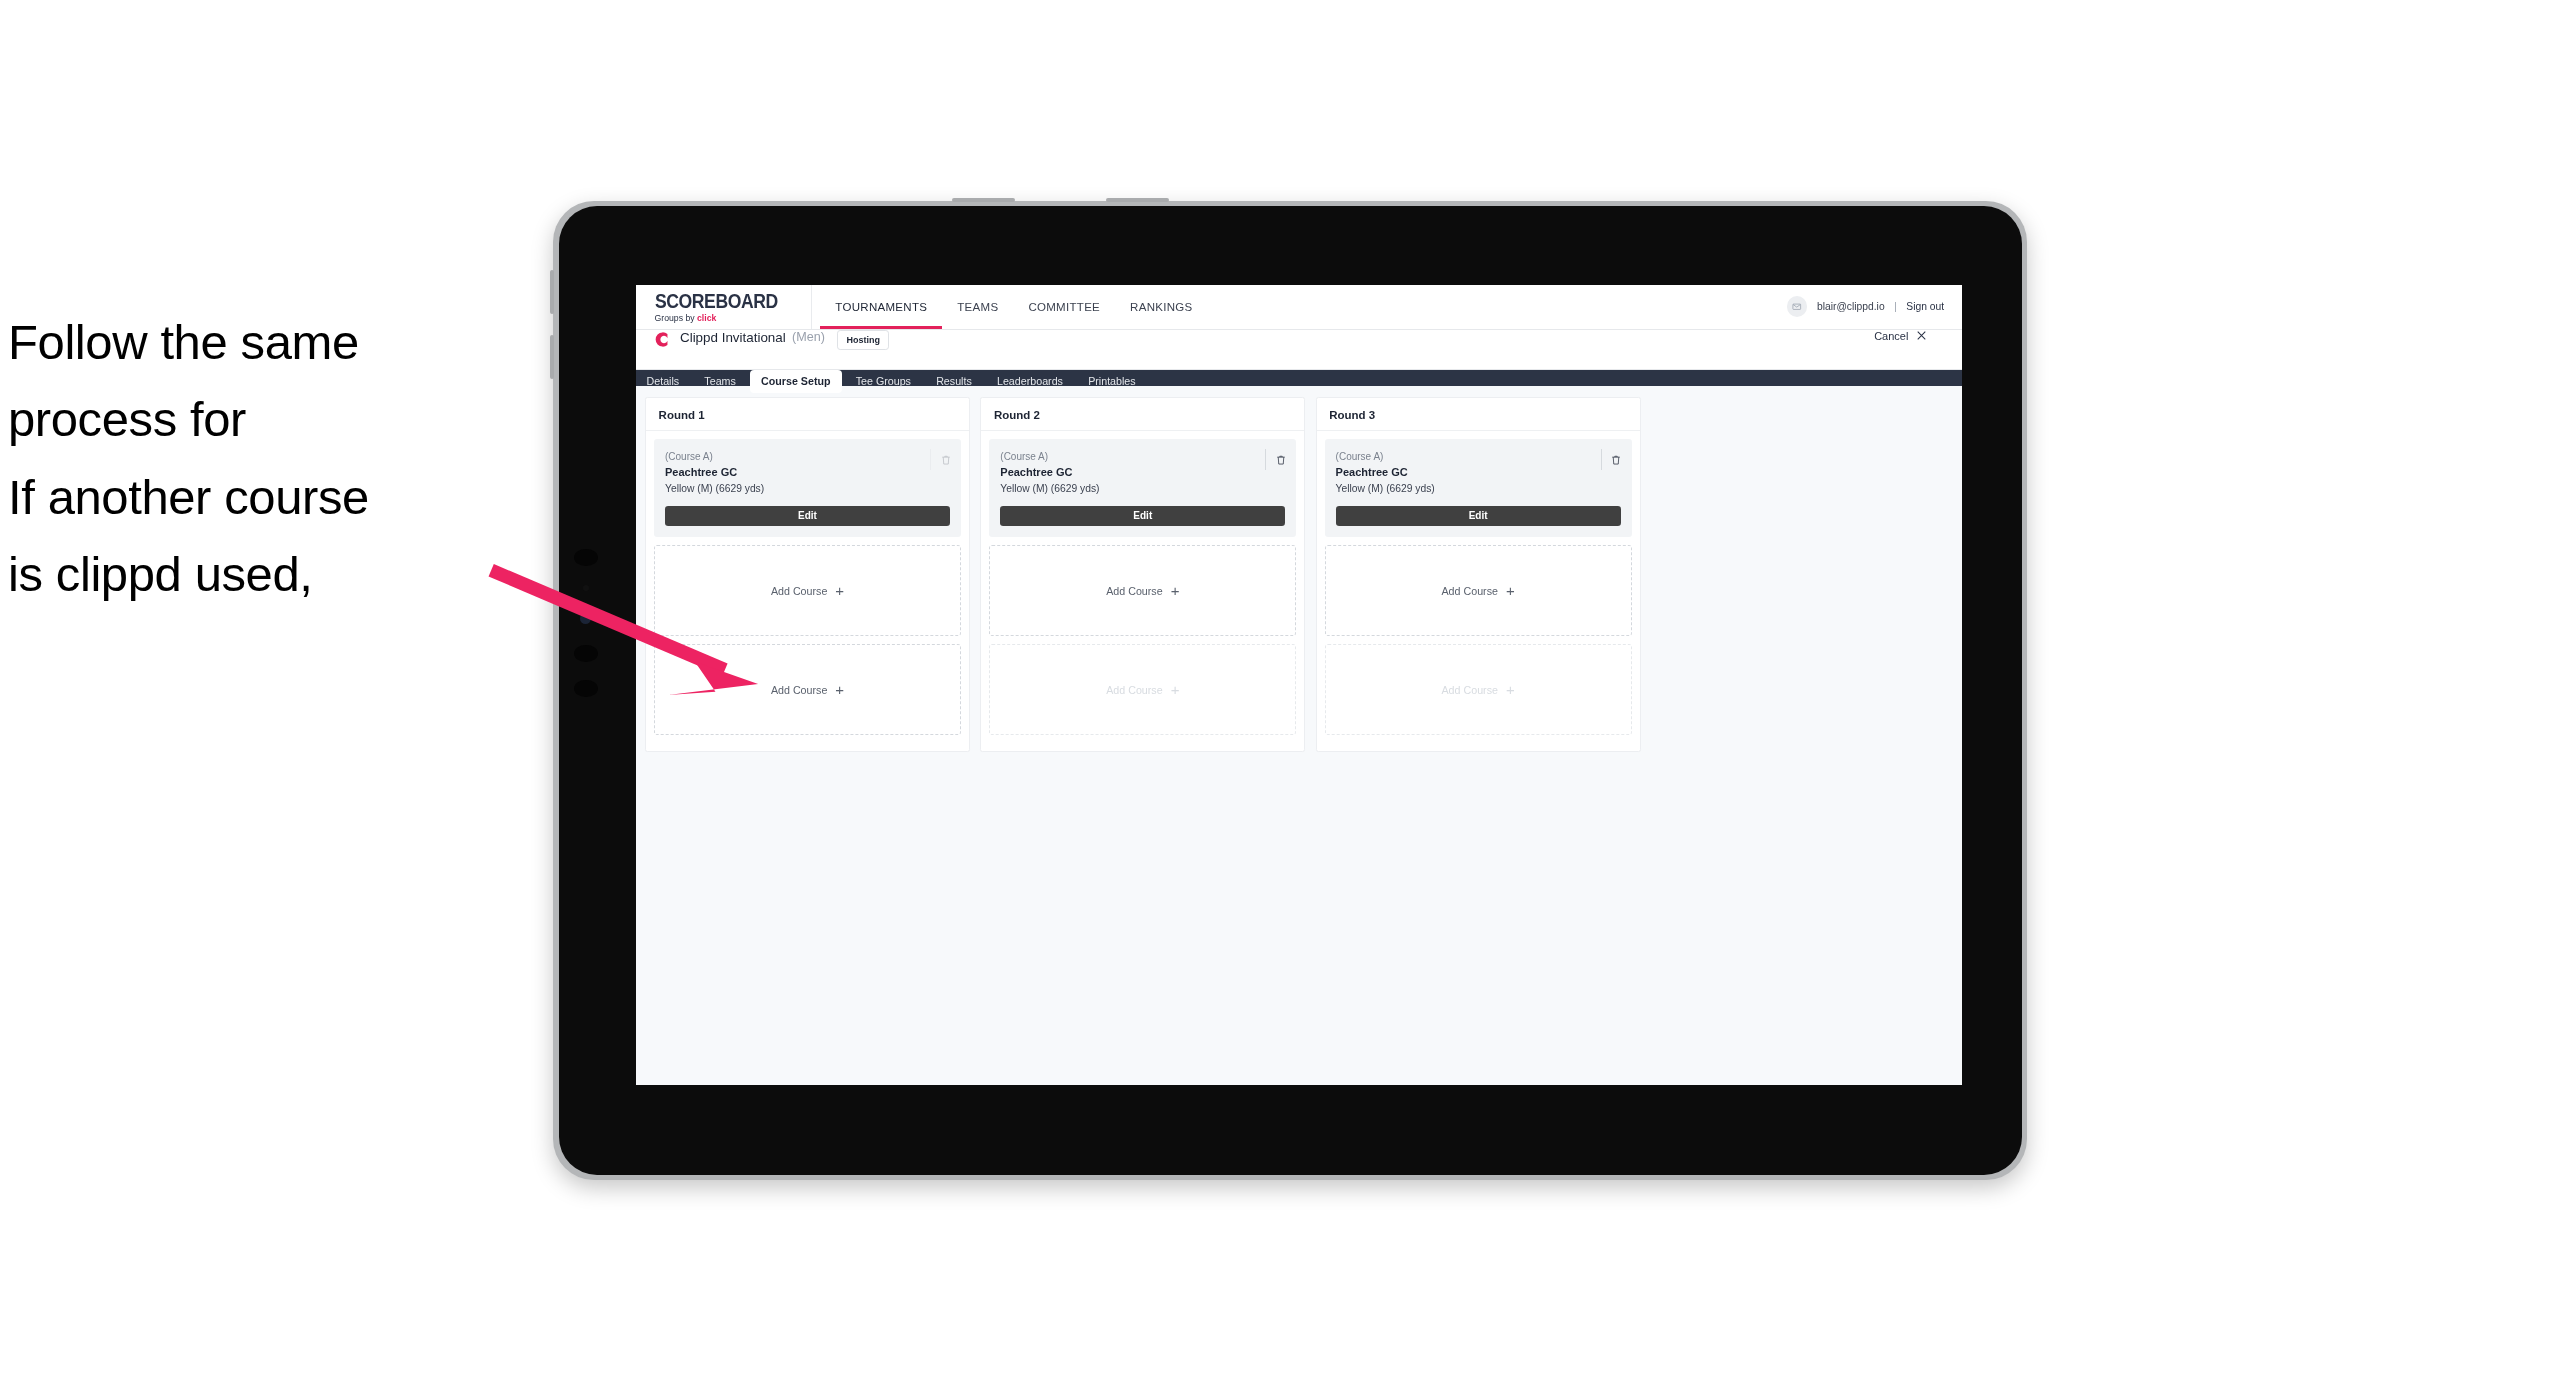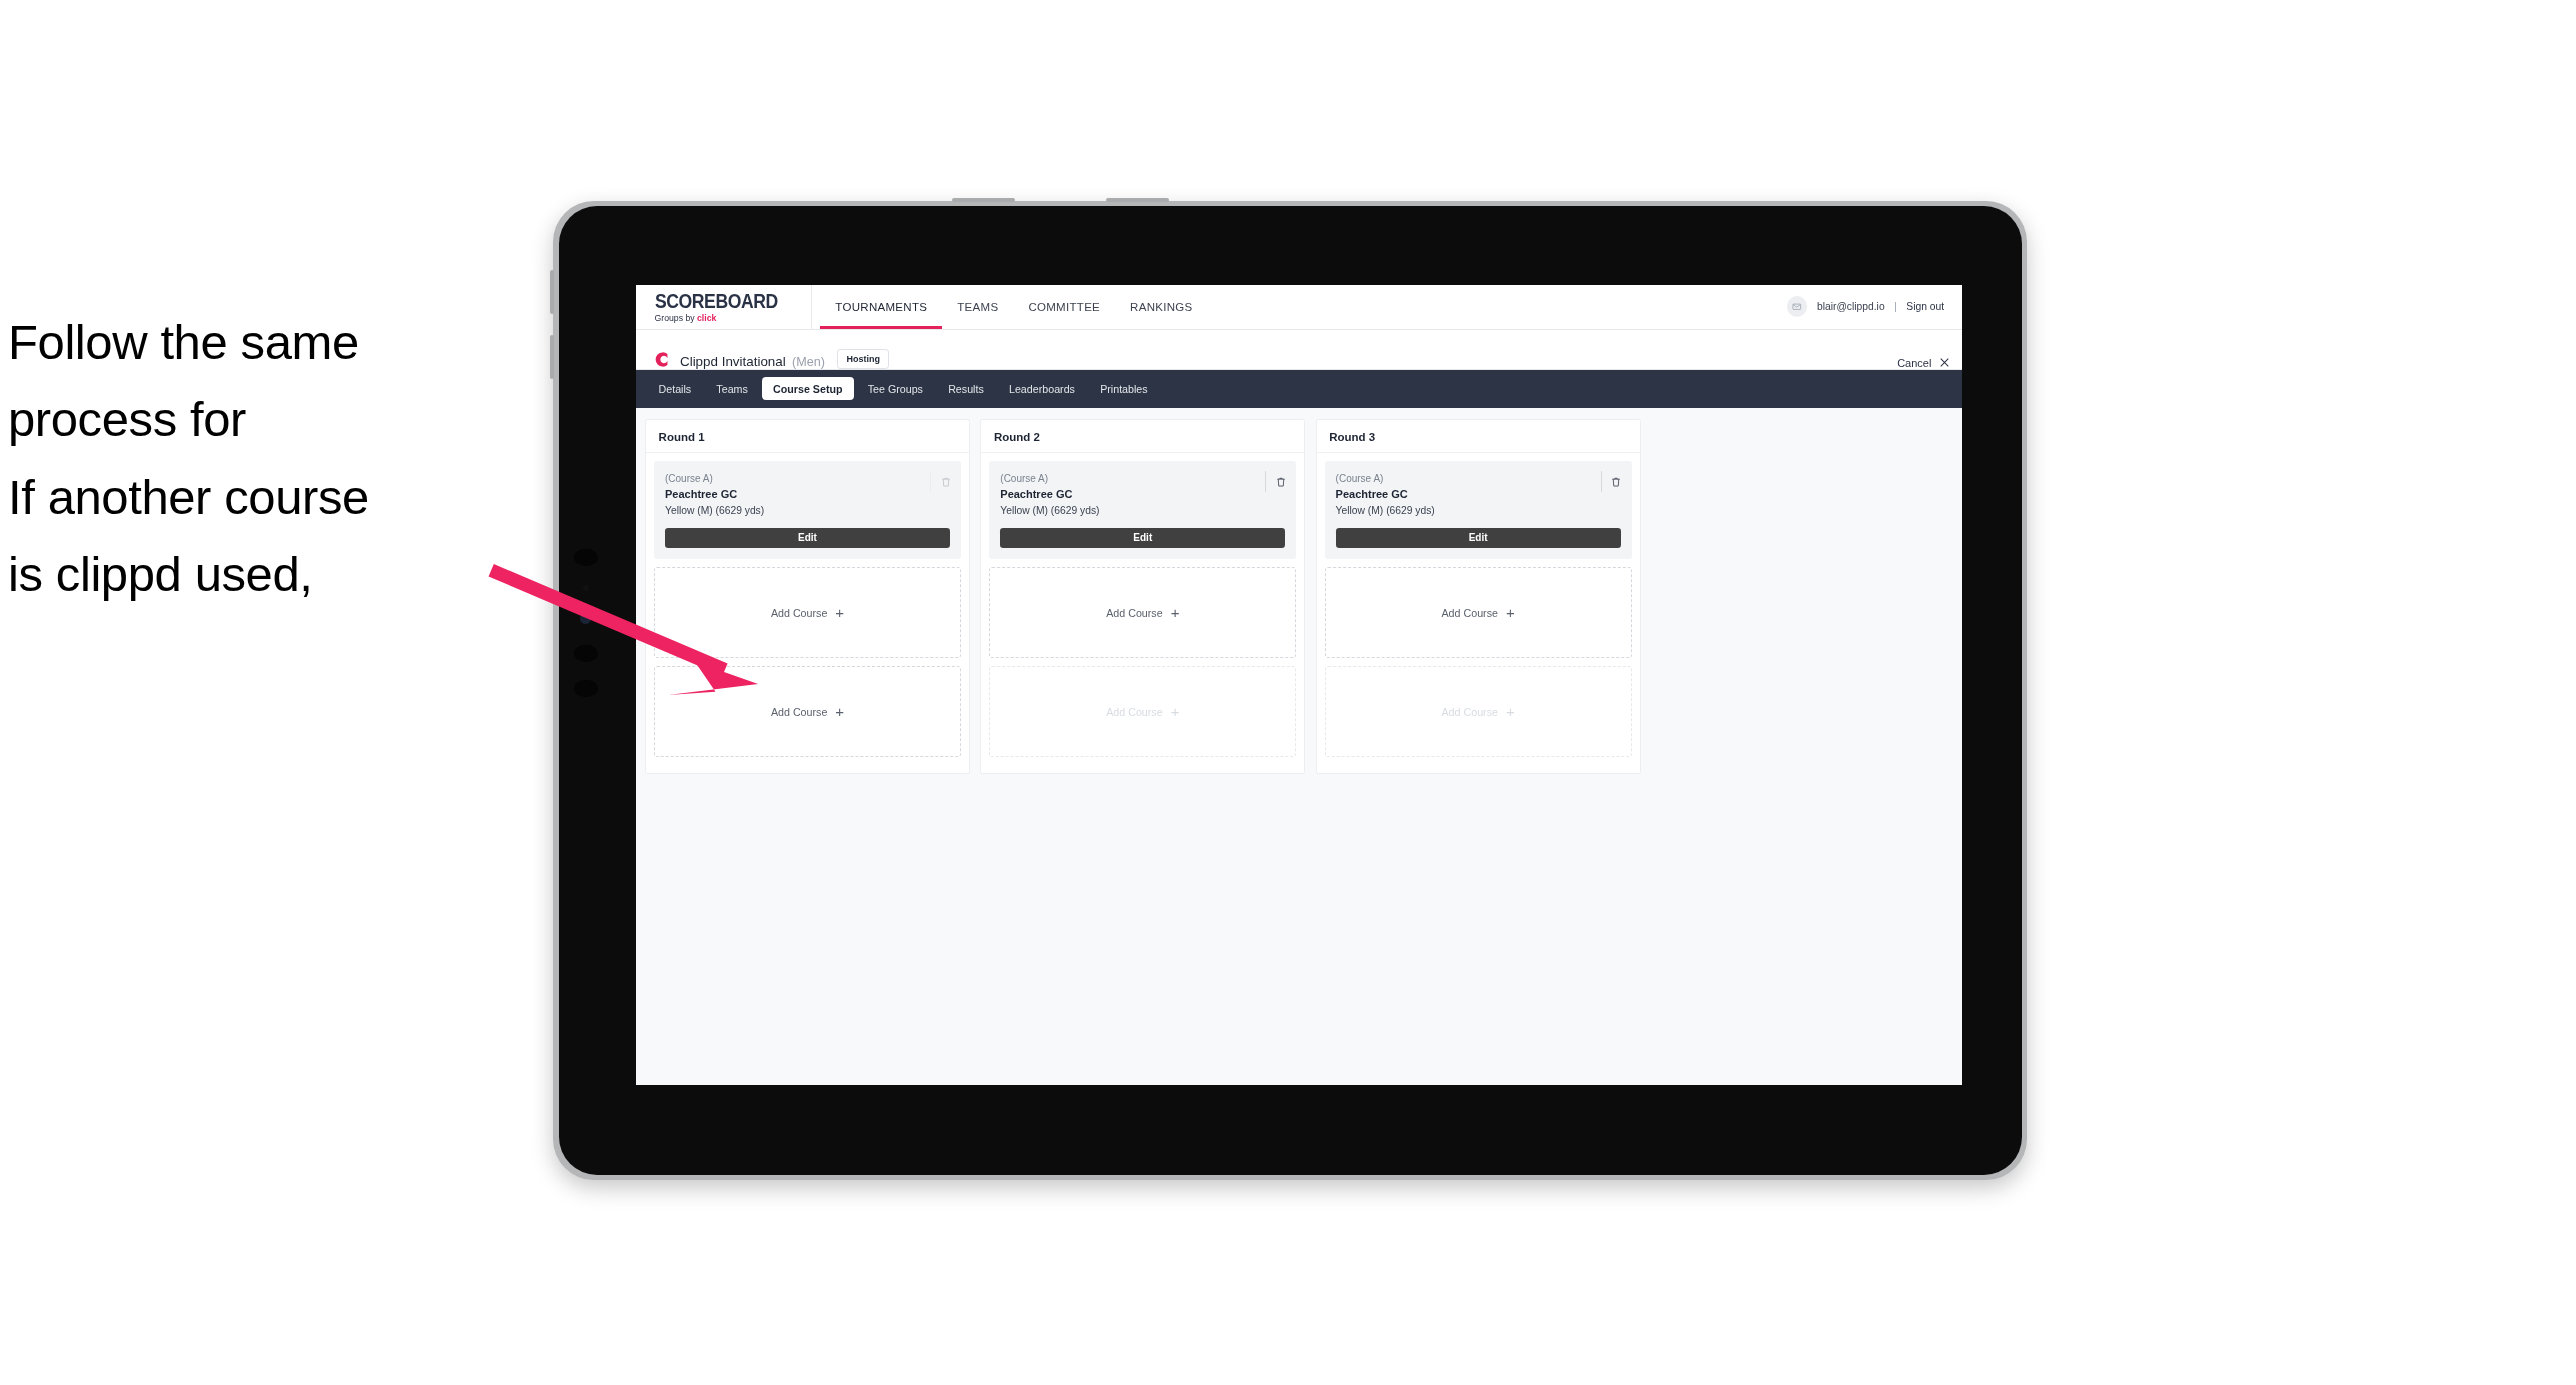--- a/index.html
+++ b/index.html
@@ -172,22 +172,22 @@
   }
   #user-email { font-size: 10.3px; color: #3c4250; }
   #sep-pipe { font-size: 10.3px; color: #9aa1ad; }
   #signout { font-size: 10.3px; color: #2a3245; cursor: pointer; }
 
   
   #tourney-bar {
     height: 39px;
     background: #ffffff;
     display: flex;
-    align-items: flex-end;
-    padding: 0 12px 0 16px;
+    align-items: flex-start;
+    padding: 0 35px 0 16px;
     border-bottom: 0.8px solid #e6e8eb;
   }
   #clippd-mark {
     width: 19px; height: 19px;
     margin-right: 9.5px;
     display: flex; align-items: center; justify-content: center;
   }
   #tourney-name { font-size: 13.4px; color: #1d2433; }
   #tourney-gender { font-size: 12.6px; color: #9aa1ad; margin-left: 6.3px; }
   #hosting-badge {
@@ -205,25 +205,25 @@
     display: flex;
     align-items: center;
     gap: 7.1px;
     font-size: 11px;
     color: #2a3245;
     cursor: pointer;
   }
 
   
   #subtabs {
-    height: 38px;
+    height: 16px;
     background: #2c3445;
     display: flex;
-    align-items: center;
-    padding-left: 12px;
+    align-items: flex-start;
+    padding-left: 0;
     gap: 3.2px;
   }
   .subtab {
     font-size: 10.7px;
     color: #e3e6ea;
     padding: 5.5px 11px;
     border-radius: 4px;
     cursor: pointer;
     white-space: nowrap;
   }

